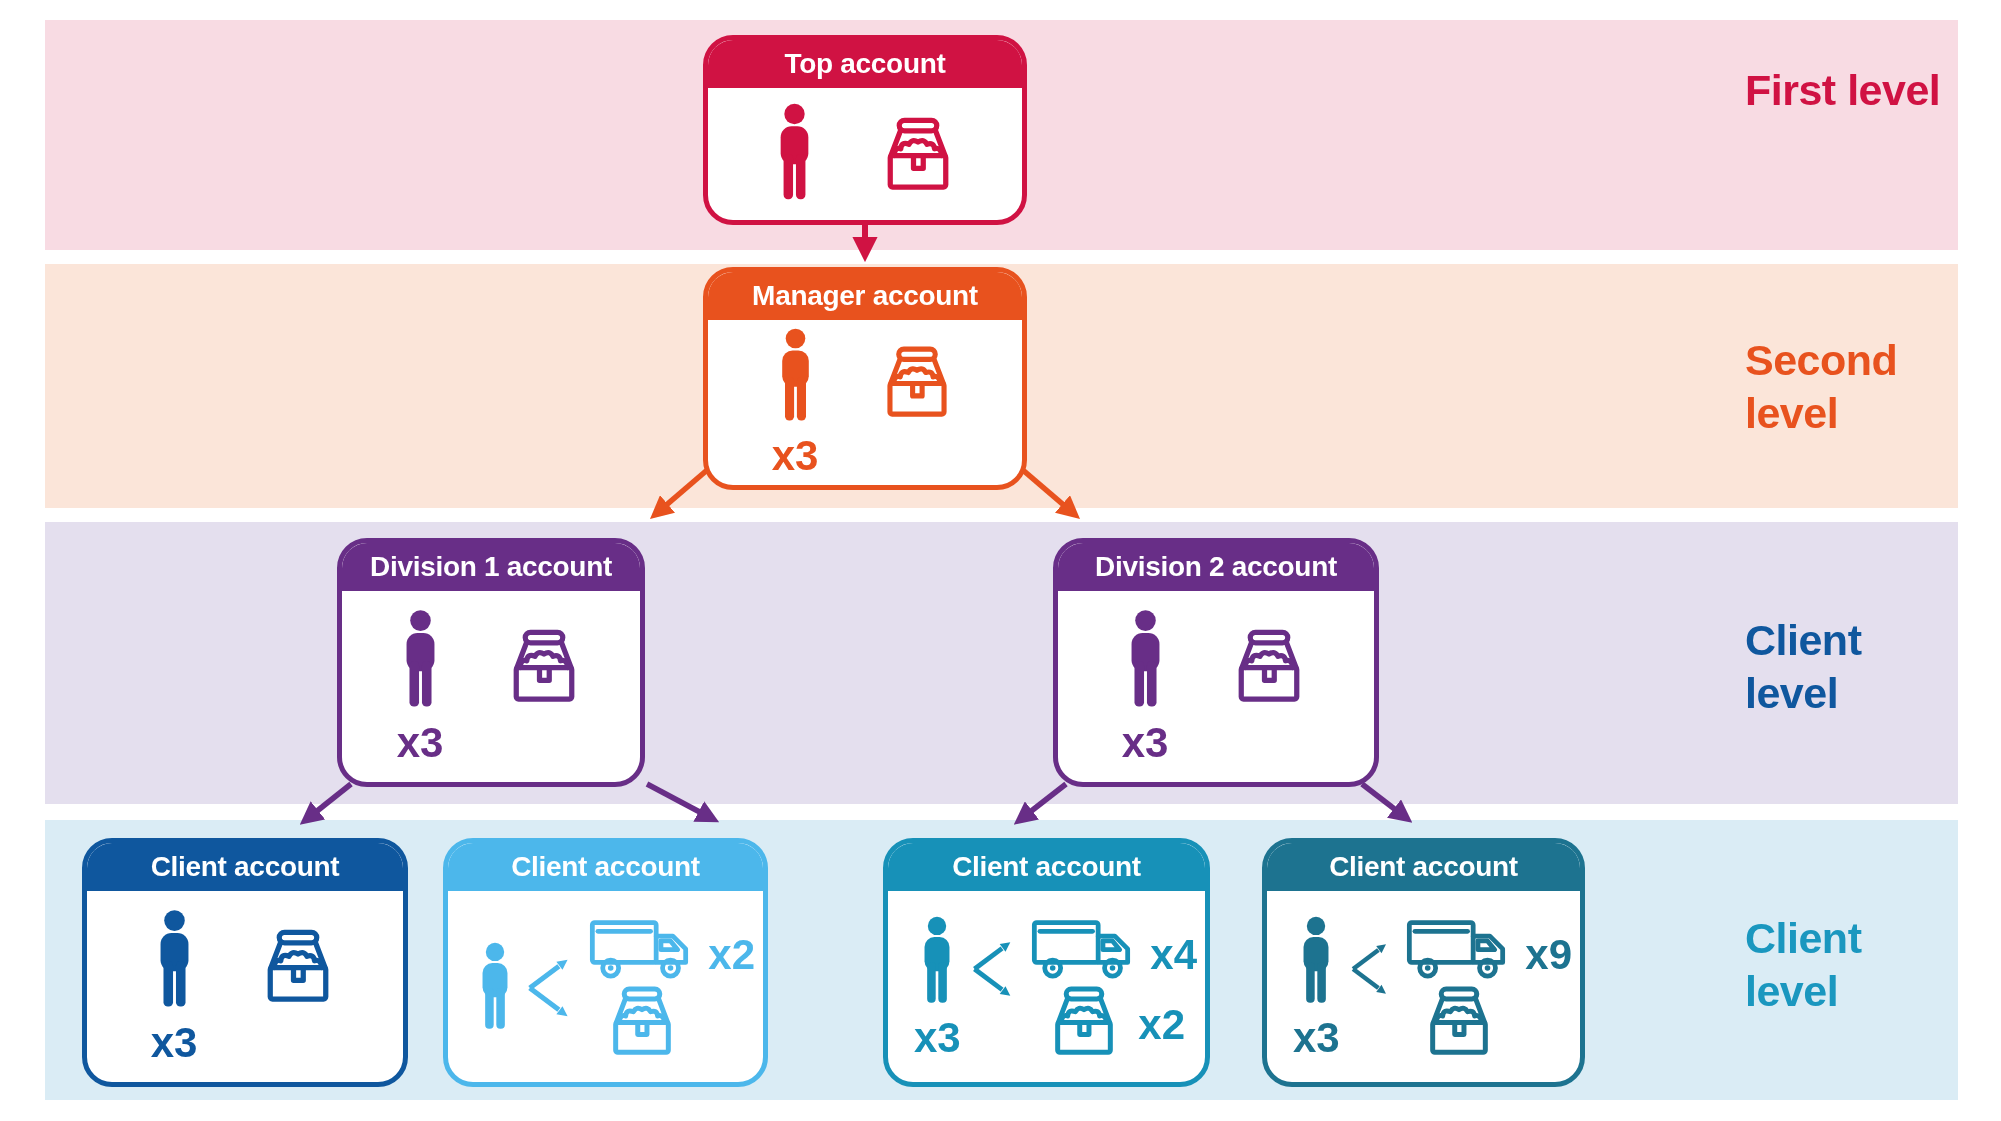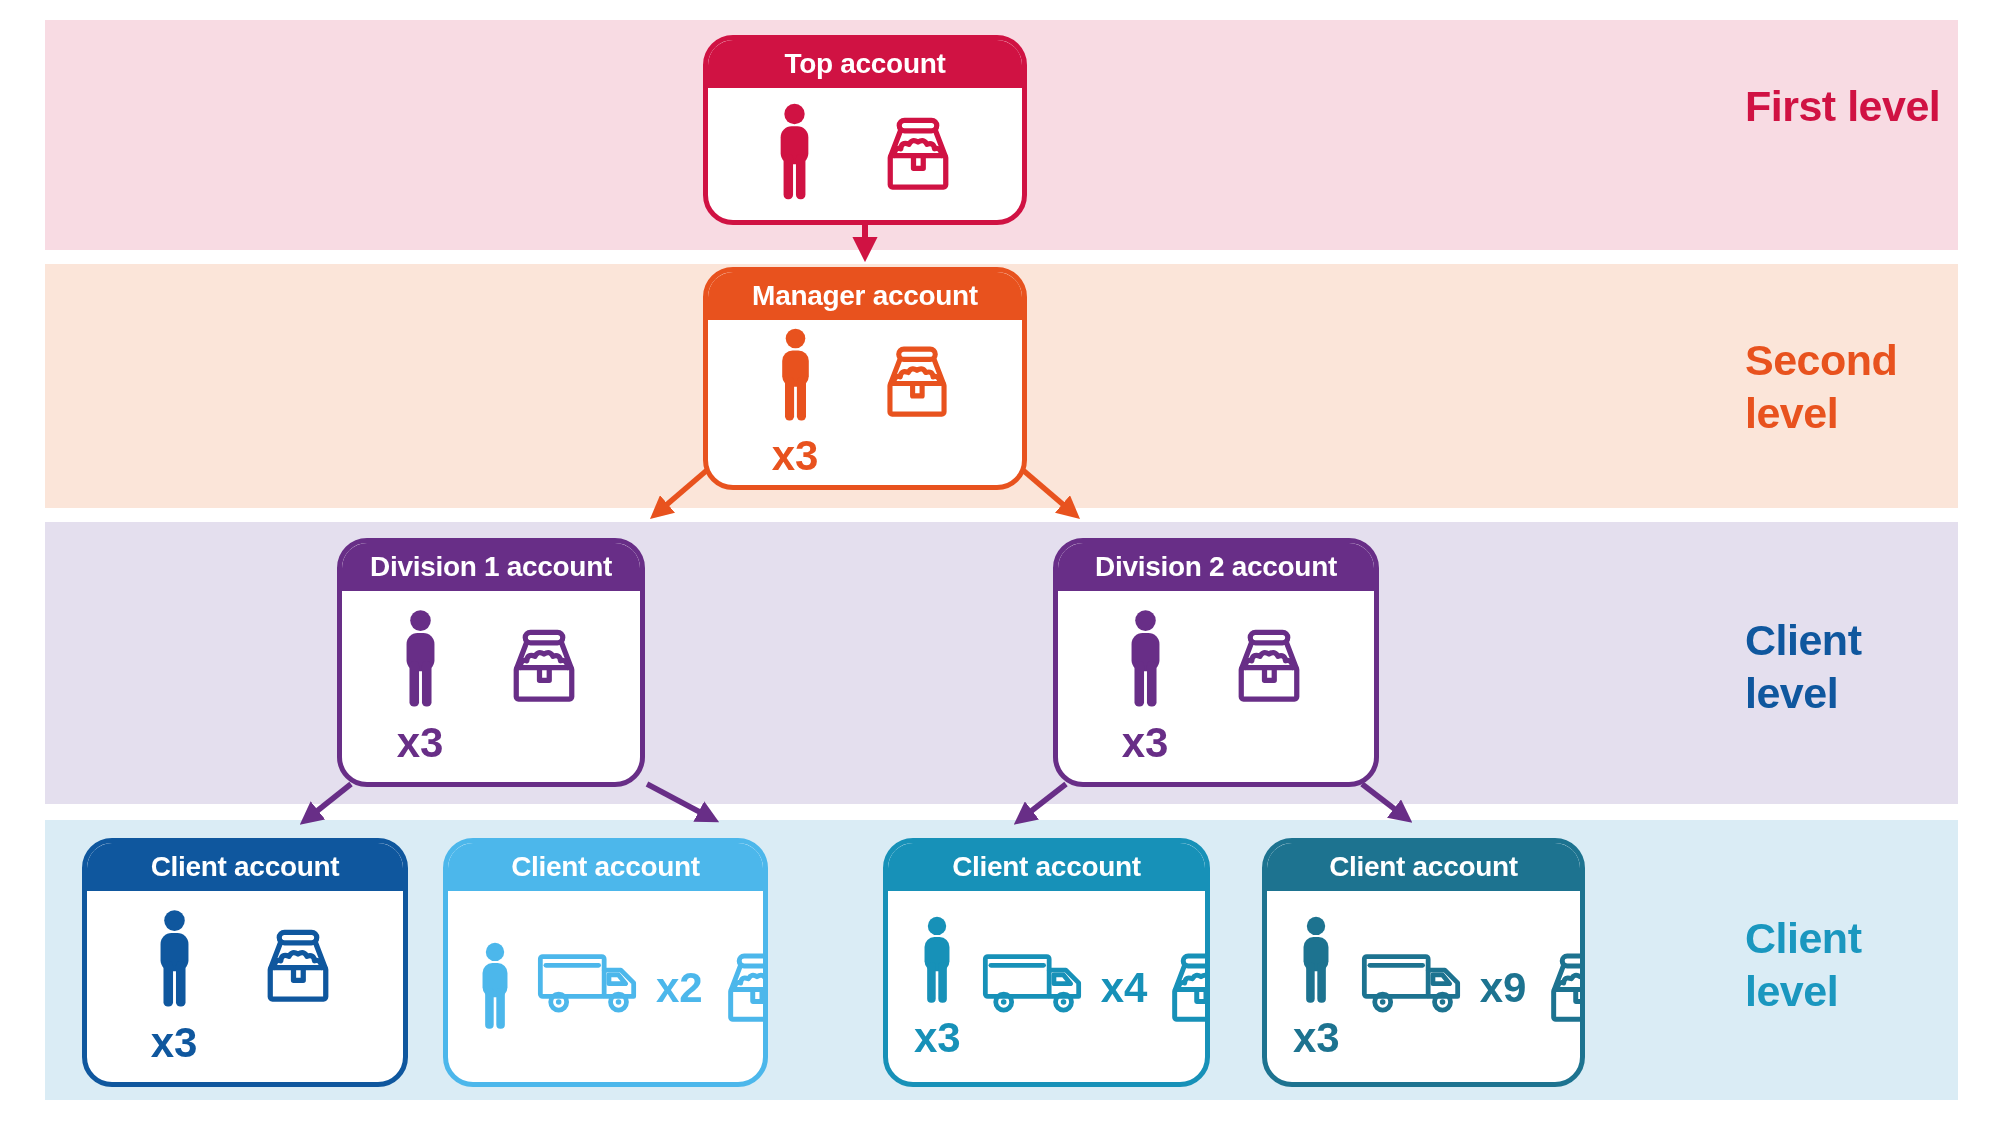--- a/index.html
+++ b/index.html
@@ -10,21 +10,21 @@
   .band{position:absolute;left:45px;width:1913px;}
   #band-1{top:20px;height:230px;background:#F8DBE3;}
   #band-2{top:264px;height:244px;background:#FBE5D9;}
   #band-3{top:522px;height:282px;background:#E4DFEE;}
   #band-4{top:820px;height:280px;background:#DAECF5;}
 
   .level-label{
     position:absolute;left:1745px;width:200px;
     font-size:43px;font-weight:700;line-height:53px;letter-spacing:-0.5px;
   }
-  #lvl-1{top:80px;color:#D01243;}
+  #lvl-1{top:64px;color:#D01243;}
   #lvl-2{top:334px;color:#E8521E;}
   #lvl-3{top:614px;color:#0F579E;}
   #lvl-4{top:912px;color:#1A97BF;}
 
   .connectors{position:absolute;left:0;top:0;}
 
   .box{
     position:absolute;background:#ffffff;border:5px solid var(--c);
     border-radius:30px;overflow:hidden;display:flex;flex-direction:column;
     box-sizing:border-box;
@@ -38,21 +38,21 @@
   .body-a{gap:58px;}
   .body-b{justify-content:flex-start;padding:6px 8px 4px 26px;}
   .person-col{display:flex;flex-direction:column;align-items:center;}
   .mult{
     font-size:42px;font-weight:700;color:var(--c);line-height:44px;margin-top:8px;
   }
   .chest-a{margin-bottom:42px;}
   #box-top .chest-a{margin-bottom:0;}
   .branch{margin:0 10px 0 8px;}
   .branch.raised{margin-bottom:38px;}
-  .rows{display:flex;align-items:flex-start;margin-left:2px;}
+  .rows{display:flex;flex-direction:column;align-items:flex-start;margin-left:2px;}
   .row{display:flex;align-items:center;gap:14px;}
   .row .chest-b{margin-left:14px;}
   svg{display:block;}
 </style>
 </head>
 <body>
 
 <div id="canvas">
 
   <svg width="0" height="0" style="position:absolute" aria-hidden="true">

